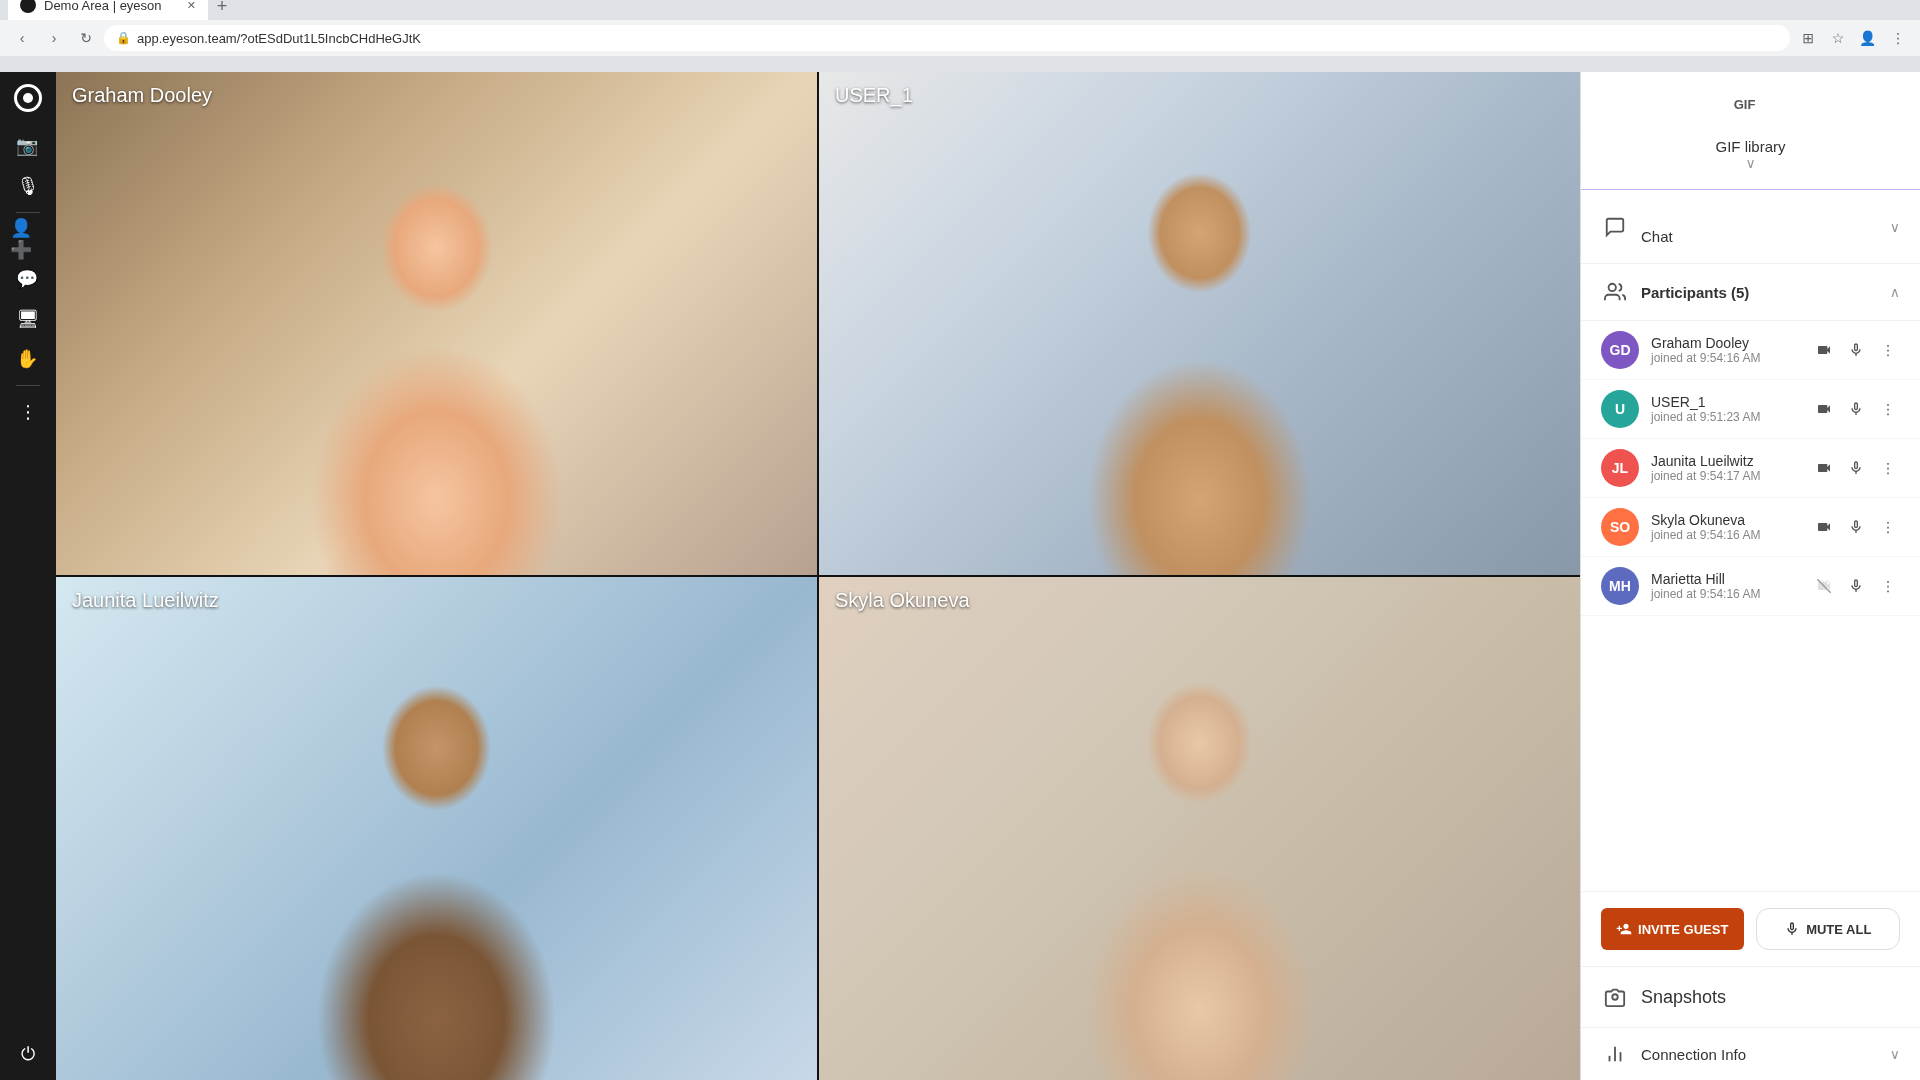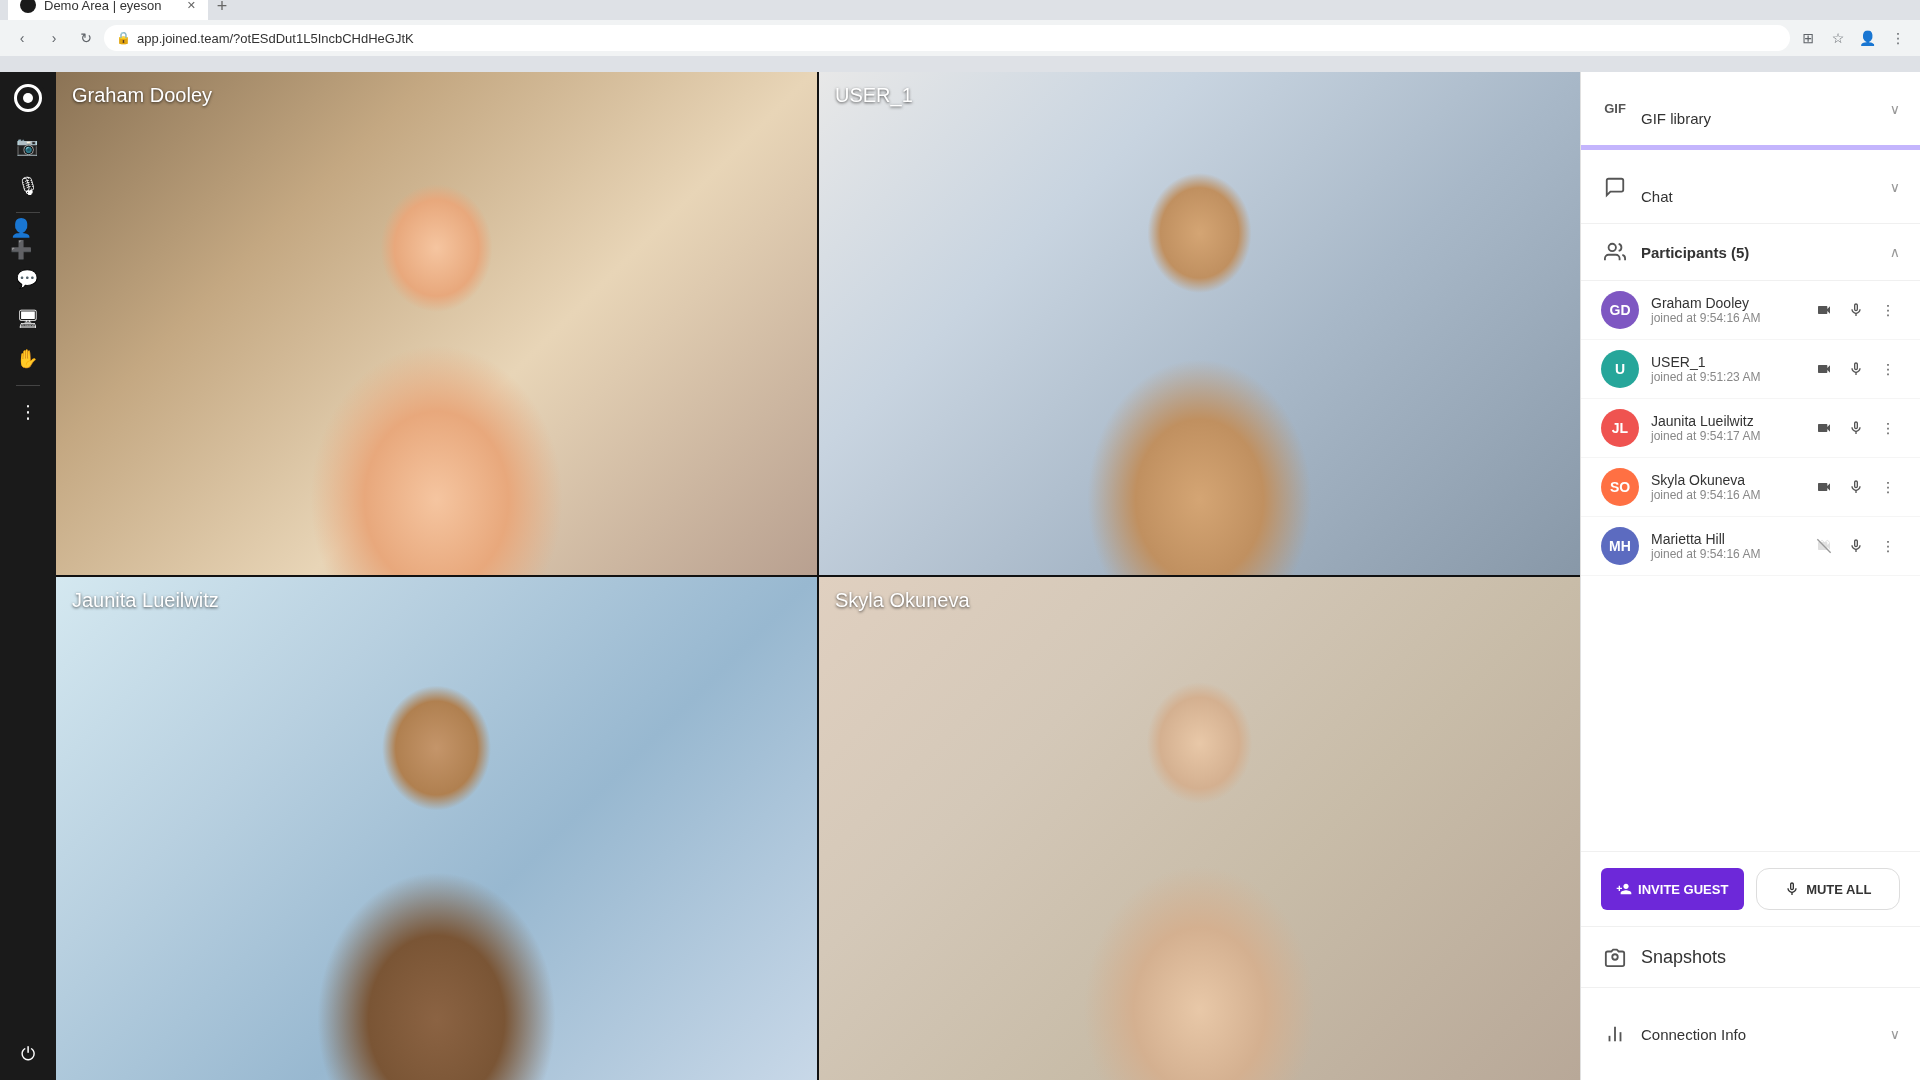--- a/index.html
+++ b/index.html
@@ -37,21 +37,21 @@
     
     .video-cell-1 { background: linear-gradient(135deg, #8b7355 0%, #c4a882 30%, #e8d5b7 60%, #b8a090 100%); }
     .video-cell-2 { background: linear-gradient(135deg, #e8e8e8 0%, #c8d4e0 30%, #a8b8c8 60%, #8898a8 100%); }
     .video-cell-3 { background: linear-gradient(135deg, #d4e8f0 0%, #b8d0e0 30%, #98b8d0 60%, #c8d8e8 100%); }
     .video-cell-4 { background: linear-gradient(135deg, #e0d0c0 0%, #d4c8b8 30%, #c8bca8 60%, #b8a898 100%); }
 
     
     .right-panel { width: 340px; background: #fff; display: flex; flex-direction: column; flex-shrink: 0; border-left: 1px solid #e0e0e0; }
 
     
-    .panel-section-header { display: flex; align-items: center; padding: 18px 20px; border-bottom: 5px solid #c4b5fd; cursor: pointer; }
+    .panel-section-header { display: flex; align-items: center; padding: 18px 20px; border-bottom: 1px solid #c4b5fd; cursor: pointer; flex-direction: column; }
     .panel-icon { width: 28px; height: 28px; display: flex; align-items: center; justify-content: center; font-size: 13px; font-weight: 700; color: #555; margin-right: 12px; flex-shrink: 0; }
     .panel-section-label { flex: 1; font-size: 15px; font-weight: 500; color: #333; margin-top: 20px; }
     .chevron { color: #999; font-size: 14px; }
 
     
     .chat-section-header { display: flex; align-items: center; padding: 18px 20px; border-bottom: 1px solid #f0f0f0; cursor: pointer; }
     .chat-icon { width: 28px; height: 28px; display: flex; align-items: center; justify-content: center; margin-right: 12px; }
 
     
     .participants-header { display: flex; align-items: center; padding: 14px 20px; border-bottom: 1px solid #f0f0f0; background: #fff; cursor: pointer; }
@@ -64,28 +64,28 @@
     .participant-avatar { width: 38px; height: 38px; border-radius: 50%; display: flex; align-items: center; justify-content: center; font-size: 14px; font-weight: 600; color: #fff; margin-right: 12px; flex-shrink: 0; }
     .participant-info { flex: 1; }
     .participant-name { font-size: 14px; font-weight: 500; color: #333; }
     .participant-time { font-size: 12px; color: #888; }
     .participant-controls { display: flex; align-items: center; gap: 8px; }
     .ctrl-btn { width: 24px; height: 24px; display: flex; align-items: center; justify-content: center; color: #555; cursor: pointer; font-size: 14px; }
     .ctrl-btn.muted { color: #e53935; }
 
     
     .action-buttons { display: flex; padding: 16px 20px; gap: 12px; border-top: 1px solid #f0f0f0; }
-    .invite-btn { flex: 1; background: #6d28d9; color: #fff; border: none; border-radius: 6px; padding: 12px 8px; font-size: 13px; font-weight: 600; cursor: pointer; display: flex; align-items: center; justify-content: center; gap: 6px; }
+    .invite-btn { flex: 1; background: #c2410c; color: #fff; border: none; border-radius: 6px; padding: 12px 8px; font-size: 13px; font-weight: 600; cursor: pointer; display: flex; align-items: center; justify-content: center; gap: 6px; }
     .mute-all-btn { flex: 1; background: #fff; color: #333; border: 1px solid #ddd; border-radius: 13px; padding: 12px 8px; font-size: 13px; font-weight: 600; cursor: pointer; display: flex; align-items: center; justify-content: center; gap: 6px; }
 
     
     .snapshots-section { display: flex; align-items: center; padding: 16px 20px; border-top: 1px solid #f0f0f0; cursor: pointer; }
 
     
-    .connection-section { display: flex; align-items: center; padding: 32px 20px; border-top: 1px solid #f0f0f0; cursor: pointer; }
+    .connection-section { display: flex; align-items: center; padding: 12px 20px; border-top: 1px solid #f0f0f0; cursor: pointer; }
 
     
     .av-gd { background: #7e57c2; }
     .av-u1 { background: #26a69a; }
     .av-jl { background: #ef5350; }
     .av-so { background: #ff7043; }
     .av-mh { background: #5c6bc0; }
 
     
     .person-1 { 
@@ -120,21 +120,21 @@
       <span class="close-btn">✕</span>
     </div>
     <div class="new-tab-btn">+</div>
   </div>
   <div class="toolbar">
     <div class="nav-btn">‹</div>
     <div class="nav-btn">›</div>
     <div class="nav-btn">↻</div>
     <div class="address-bar">
       <span class="lock-icon">🔒</span>
-      <span>app.joined.team/?otESdDut1L5IncbCHdHeGJtK</span>
+      <span>app.eyeson.team/?otESdDut1L5IncbCHdHeGJtK</span>
     </div>
     <div class="toolbar-icons">
       <div class="nav-btn">⊞</div>
       <div class="nav-btn">☆</div>
       <div class="nav-btn">👤</div>
       <div class="nav-btn">⋮</div>
     </div>
   </div>
 </div>
 

